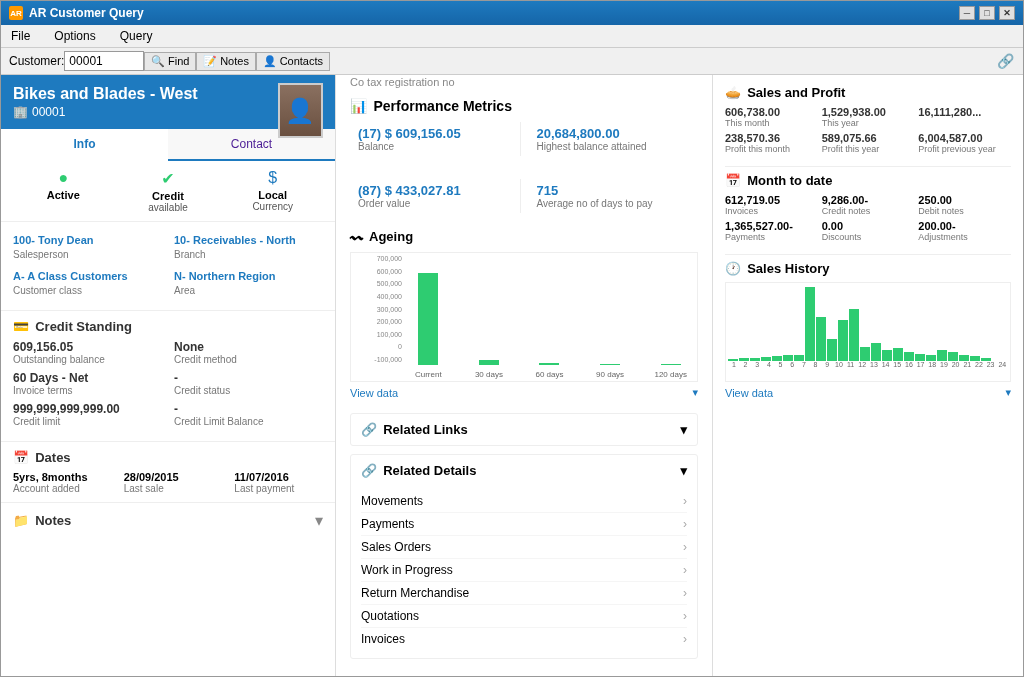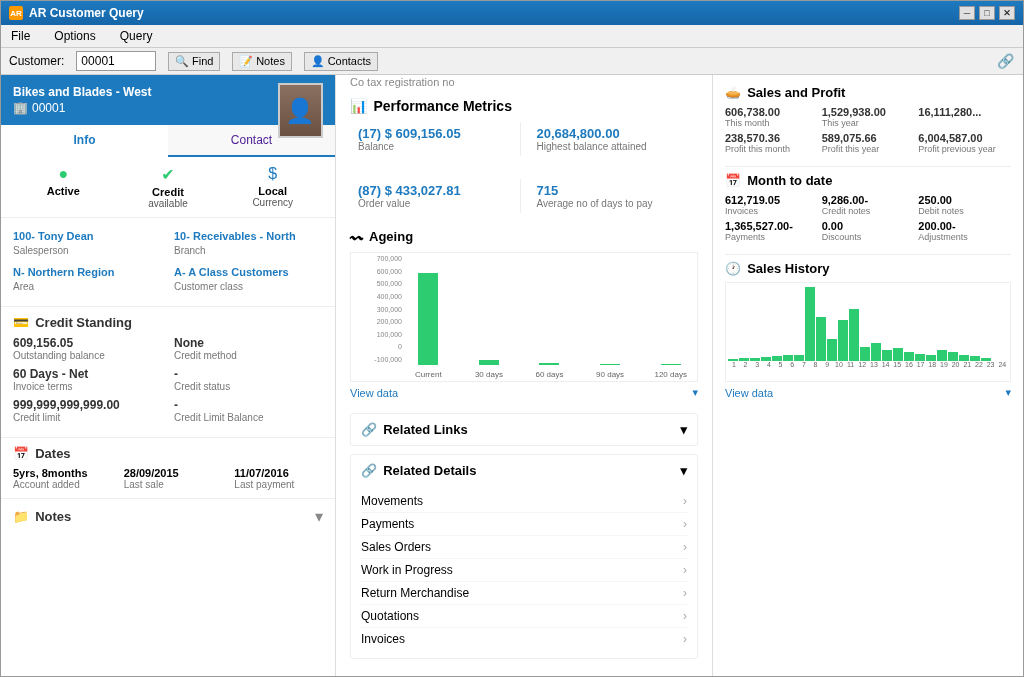--- a/index.html
+++ b/index.html
@@ -5,29 +5,29 @@
     * { box-sizing: border-box; margin: 0; padding: 0; font-family: 'Segoe UI', Arial, sans-serif; }
     body { background: #c0c0c0; display: flex; justify-content: center; align-items: center; height: 100vh; }
     .window { width: 1024px; height: 677px; background: #f0f0f0; border: 1px solid #999; display: flex; flex-direction: column; box-shadow: 2px 2px 8px rgba(0,0,0,0.4); }
     .title-bar { background: linear-gradient(to bottom, #1e7abf, #1565a8); color: white; padding: 5px 8px; display: flex; align-items: center; justify-content: space-between; font-size: 12px; font-weight: bold; }
     .title-bar-left { display: flex; align-items: center; gap: 6px; }
     .title-bar-icon { width: 14px; height: 14px; background: #ff9900; border-radius: 2px; display: flex; align-items: center; justify-content: center; font-size: 8px; color: white; font-weight: bold; }
     .title-bar-controls { display: flex; gap: 4px; }
     .title-btn { width: 16px; height: 14px; background: #e0e0e0; border: 1px solid #999; font-size: 9px; display: flex; align-items: center; justify-content: center; cursor: pointer; color: #333; }
     .menu-bar { background: #f0f0f0; padding: 2px 6px; display: flex; gap: 16px; font-size: 12px; border-bottom: 1px solid #ccc; }
     .menu-item { cursor: pointer; padding: 2px 4px; }
-    .toolbar { background: #f0f0f0; padding: 3px 8px; display: flex; align-items: center; gap: 12px; border-bottom: 1px solid #ccc; font-size: 12px; }
+    .toolbar { background: #f0f0f0; padding: 3px 8px; display: flex; align-items: center; gap: 0; border-bottom: 1px solid #ccc; font-size: 12px; }
     .toolbar-label { font-size: 12px; }
     .toolbar-input { border: 1px solid #999; padding: 2px 4px; font-size: 12px; width: 80px; }
     .toolbar-btn { background: #e8e8e8; border: 1px solid #aaa; padding: 2px 6px; font-size: 11px; cursor: pointer; display: flex; align-items: center; gap: 3px; }
     .link-icon-top { margin-left: auto; font-size: 14px; color: #555; }
     .main-content { display: flex; flex: 1; overflow: hidden; }
     .left-panel { width: 335px; min-width: 335px; background: white; border-right: 1px solid #ddd; overflow-y: auto; }
     .customer-header { background: #1e7abf; color: white; padding: 10px 12px; position: relative; }
-    .customer-name { font-size: 12px; font-weight: bold; }
+    .customer-name { font-size: 16px; font-weight: bold; }
     .customer-id { font-size: 12px; display: flex; align-items: center; gap: 4px; margin-top: 2px; }
     .customer-avatar { position: absolute; right: 12px; top: 8px; width: 45px; height: 55px; background: #555; border: 2px solid #ccc; overflow: hidden; display: flex; align-items: center; justify-content: center; }
     .avatar-img { width: 100%; height: 100%; background: linear-gradient(to bottom, #8a7060, #6a5040); display: flex; align-items: center; justify-content: center; font-size: 24px; }
     .tab-bar { display: flex; border-bottom: 2px solid #1e7abf; background: #f8f8f8; }
     .tab { flex: 1; text-align: center; padding: 8px; font-size: 12px; cursor: pointer; }
     .tab.active { background: white; border-bottom: 2px solid white; font-weight: bold; color: #1e7abf; margin-bottom: -2px; }
     .tab.inactive { color: #4c1d95; }
     .status-row { display: flex; gap: 0; padding: 8px 10px; border-bottom: 1px solid #eee; }
     .status-item { flex: 1; display: flex; flex-direction: column; align-items: center; font-size: 11px; }
     .status-icon { font-size: 16px; margin-bottom: 2px; }
@@ -174,26 +174,26 @@
             <a class="info-link">100- Tony Dean</a>
             <div class="info-label">Salesperson</div>
           </div>
           <div class="info-cell">
             <a class="info-link">10- Receivables - North</a>
             <div class="info-label">Branch</div>
           </div>
         </div>
         <div class="info-row">
           <div class="info-cell">
+            <a class="info-link">A- A Class Customers</a>
+            <div class="info-label">Customer class</div>
+          </div>
+          <div class="info-cell">
             <a class="info-link">N- Northern Region</a>
             <div class="info-label">Area</div>
-          </div>
-          <div class="info-cell">
-            <a class="info-link">A- A Class Customers</a>
-            <div class="info-label">Customer class</div>
           </div>
         </div>
       </div>
 
       <div class="credit-section">
         <div class="section-title">
           <span>💳</span>
           <span>Credit Standing</span>
         </div>
         <div class="credit-row">

